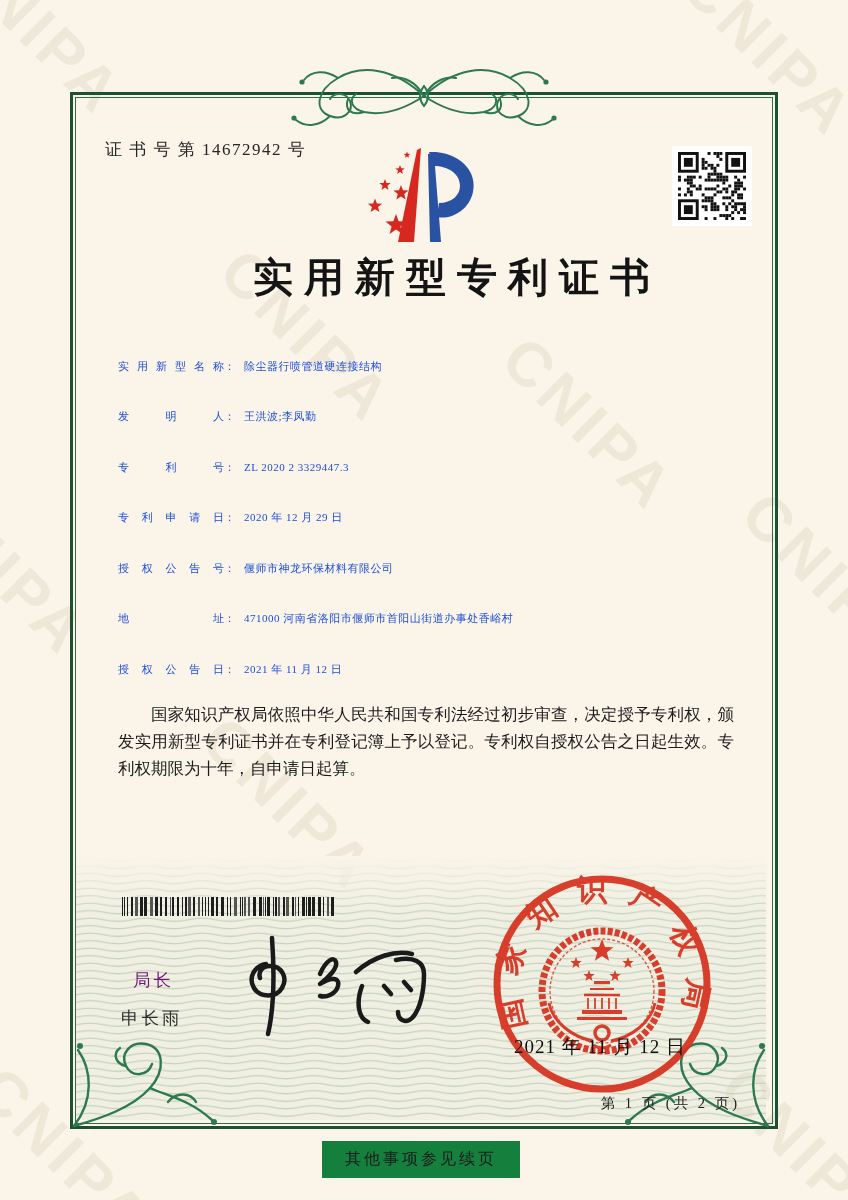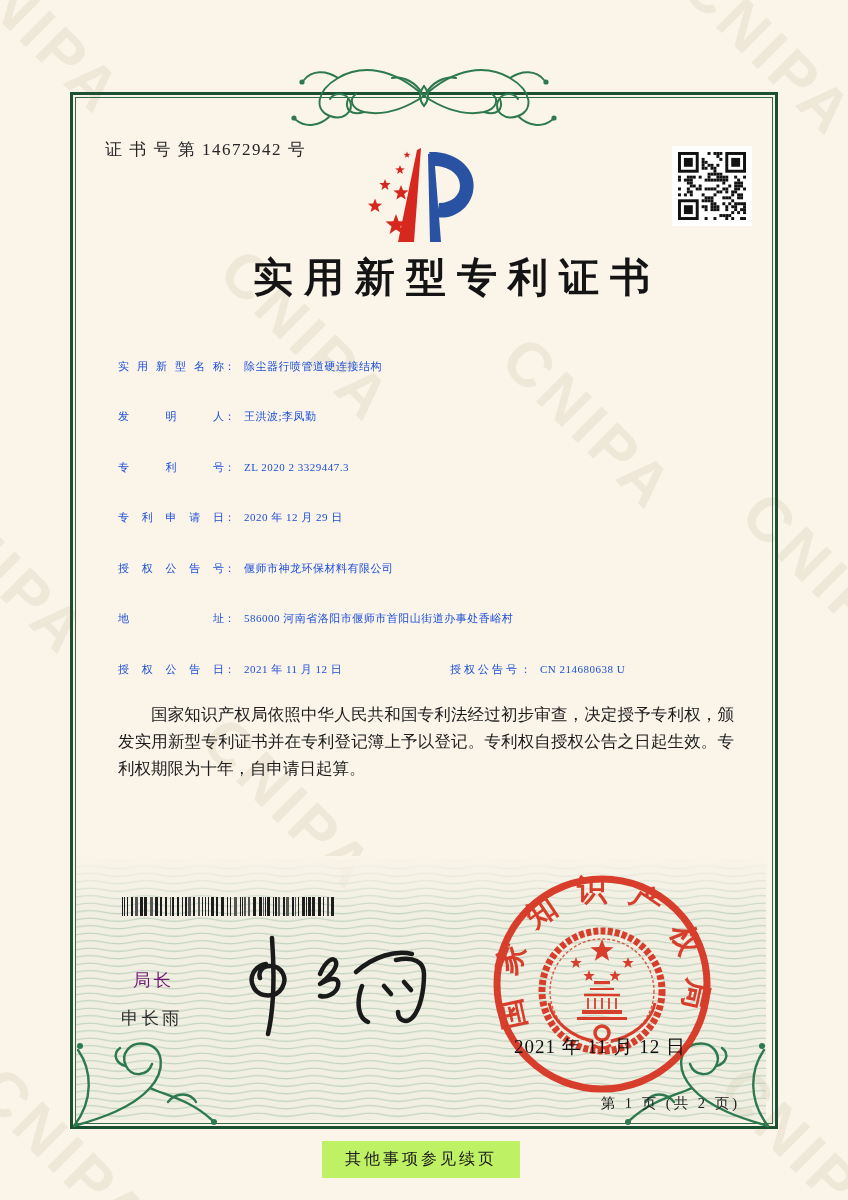--- a/index.html
+++ b/index.html
@@ -70,21 +70,21 @@
   .paras p{margin:0;text-indent:2em;}
   
   .barcode{position:absolute;left:122px;top:897px;}
   .signer-title{position:absolute;left:121px;top:968px;font-family:"Liberation Sans","DejaVu Sans",sans-serif;font-size:17.5px;letter-spacing:3px;color:#701a75;margin-left:12px;}
   .signer-name{position:absolute;left:121px;top:1006px;font-family:"Liberation Sans","DejaVu Sans",sans-serif;font-size:17.5px;letter-spacing:3px;color:#2e2e2e;}
   .signature{position:absolute;left:228px;top:926px;}
   .seal{position:absolute;left:489px;top:871px;opacity:.93;}
   .seal-date{position:absolute;left:514px;top:1034px;font-size:19px;letter-spacing:1px;color:#101010;}
   .page-footer{position:absolute;left:70px;width:670px;top:1094px;text-align:right;font-size:14.5px;letter-spacing:3px;color:#222;}
   .continuation{position:absolute;left:70px;width:702px;top:1141px;text-align:center;}
-  .continuation span{display:inline-block;background:#bef264;padding:8px 23px;font-size:16px;letter-spacing:3px;color:#1b1b1b;}
+  .continuation span{display:inline-block;background:#15803d;padding:8px 23px;font-size:16px;letter-spacing:3px;color:#1b1b1b;}
   
   .orn-top{position:absolute;left:266px;top:52px;}
   .orn-bl{position:absolute;left:68px;top:1016px;}
   .orn-br{position:absolute;left:622px;top:1016px;transform:scaleX(-1);}
 </style>
 </head>
 <body>
 
 <div class="page">
 
@@ -335,27 +335,24 @@
   <div class="row r2">
     <span class="flabel">专利号</span><span class="colon">：</span><span class="fvalue">ZL 2020 2 3329447.3</span>
   </div>
   <div class="row r3">
     <span class="flabel">专利申请日</span><span class="colon">：</span><span class="fvalue">2020 年 12 月 29 日</span>
   </div>
   <div class="row r4">
     <span class="flabel">授权公告号</span><span class="colon">：</span><span class="fvalue">偃师市神龙环保材料有限公司</span>
   </div>
   <div class="row r5">
-    <span class="flabel">地址</span><span class="colon">：</span><span class="fvalue">586000 河南省洛阳市偃师市首阳山街道办事处香峪村</span>
+    <span class="flabel">地址</span><span class="colon">：</span><span class="fvalue">471000 河南省洛阳市偃师市首阳山街道办事处香峪村</span>
   </div>
   <div class="row r6">
     <span class="flabel">授权公告日</span><span class="colon">：</span><span class="fvalue">2021 年 11 月 12 日</span>
-    <span class="grant-no">
-      <span class="glabel">授权公告号</span><span class="colon">：</span><span class="fvalue">CN 214680638 U</span>
-    </span>
   </div>
 
   <div class="paras">
     <p>国家知识产权局依照中华人民共和国专利法经过初步审查，决定授予专利权，颁发实用新型专利证书并在专利登记簿上予以登记。专利权自授权公告之日起生效。专利权期限为十年，自申请日起算。</p>
   </div>
 
   <svg id="barcode" class="barcode" width="216" height="19">
       <rect x="0" y="0" width="1" height="19" fill="#1d1d1d"></rect>
       <rect x="2" y="0" width="1" height="19" fill="#1d1d1d"></rect>
       <rect x="5" y="0" width="1" height="19" fill="#1d1d1d"></rect>

